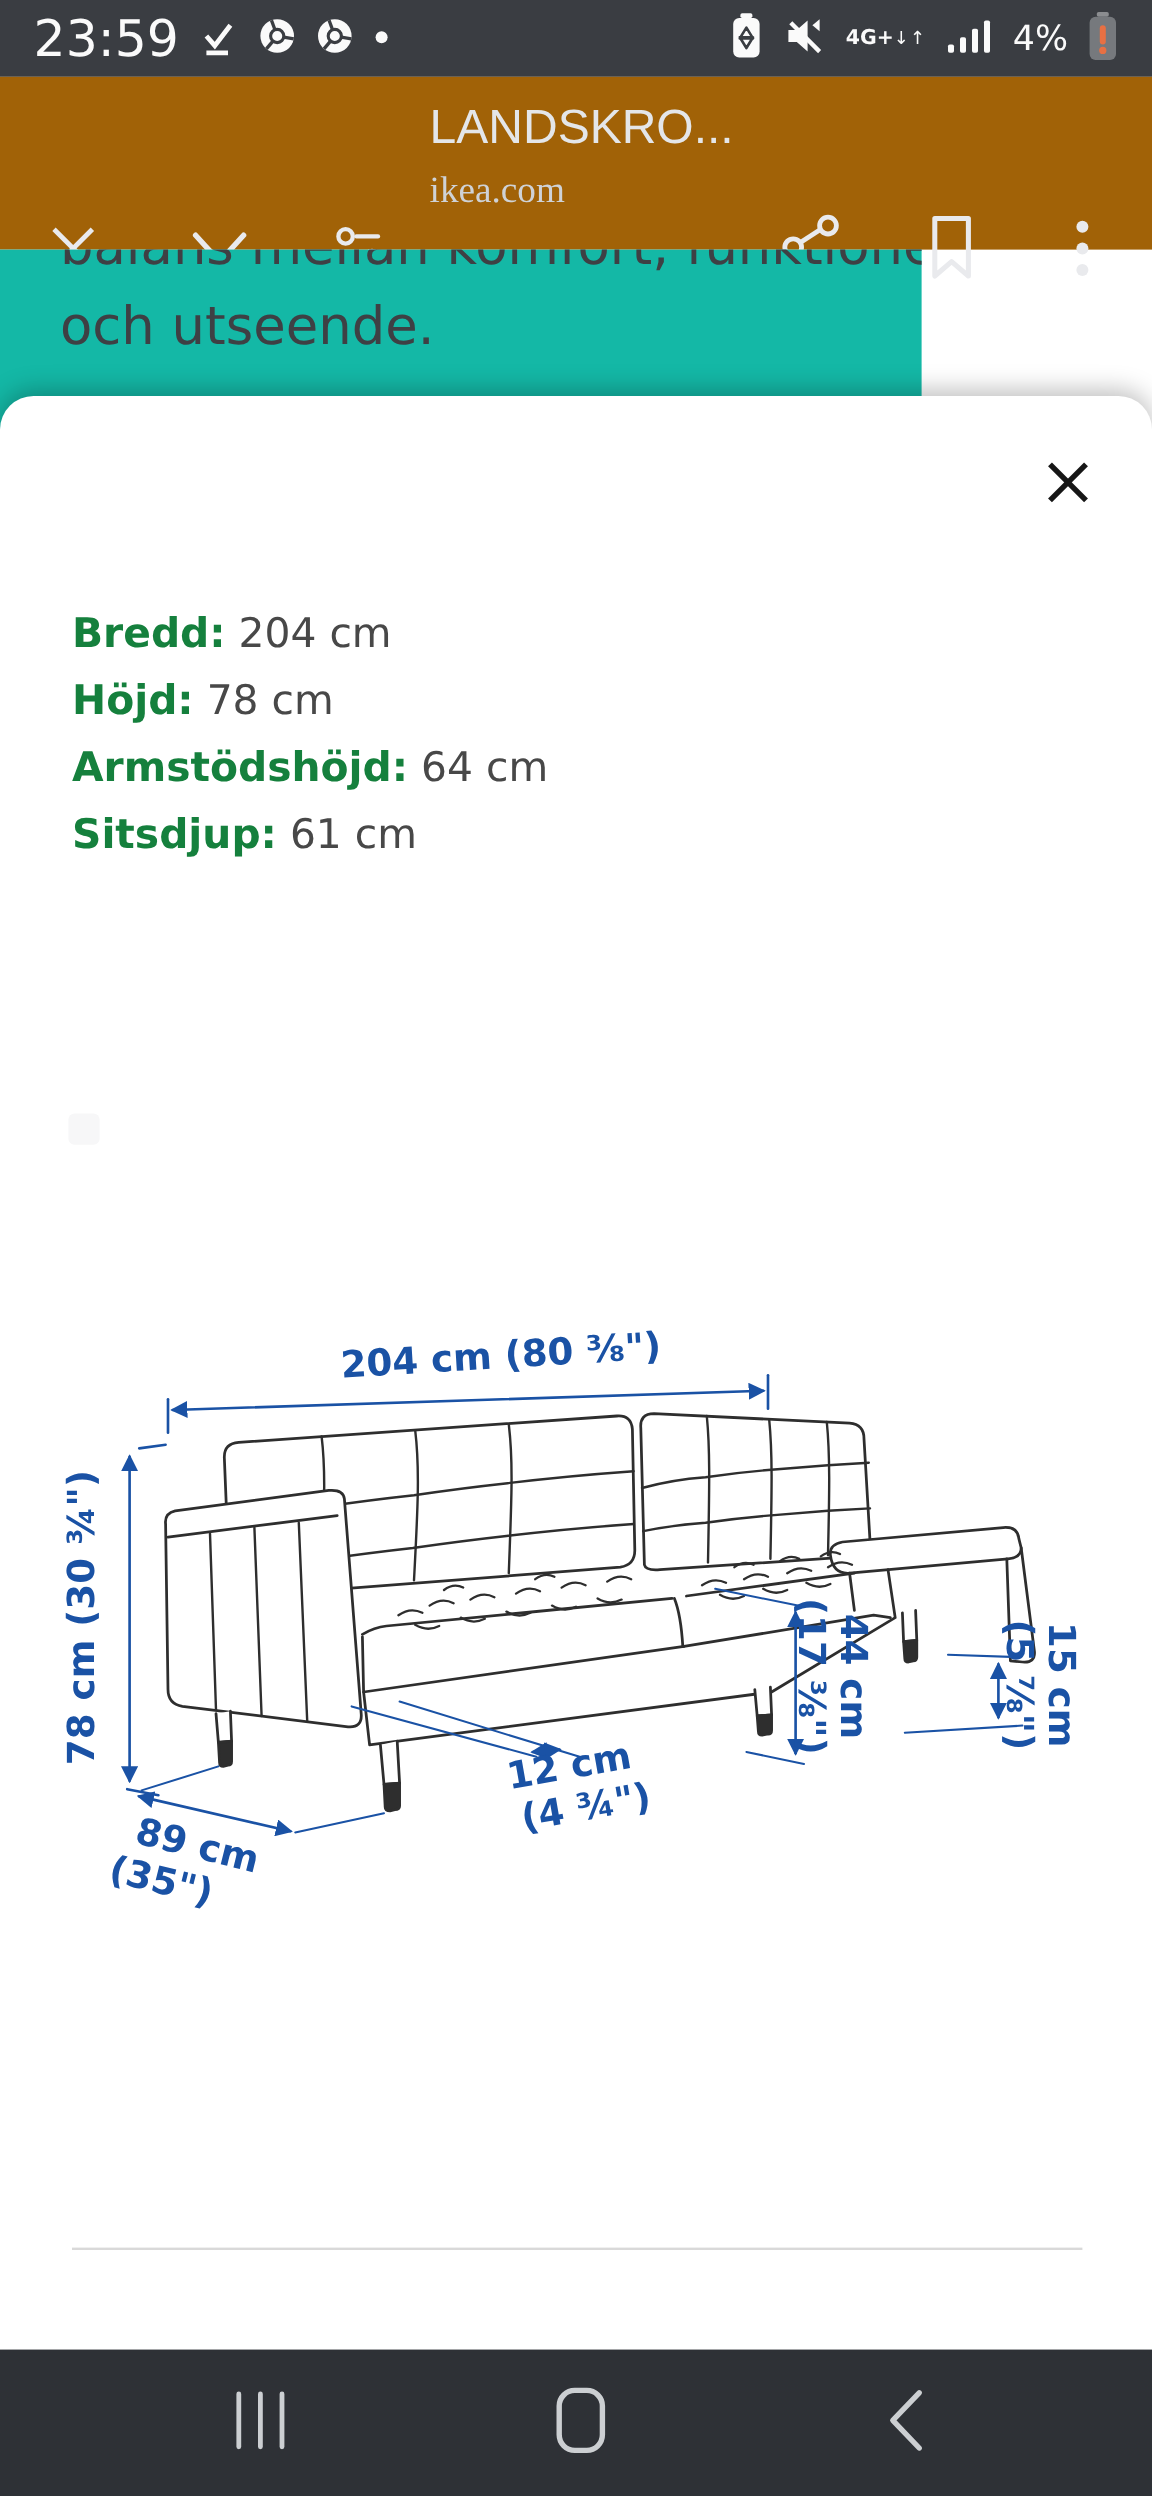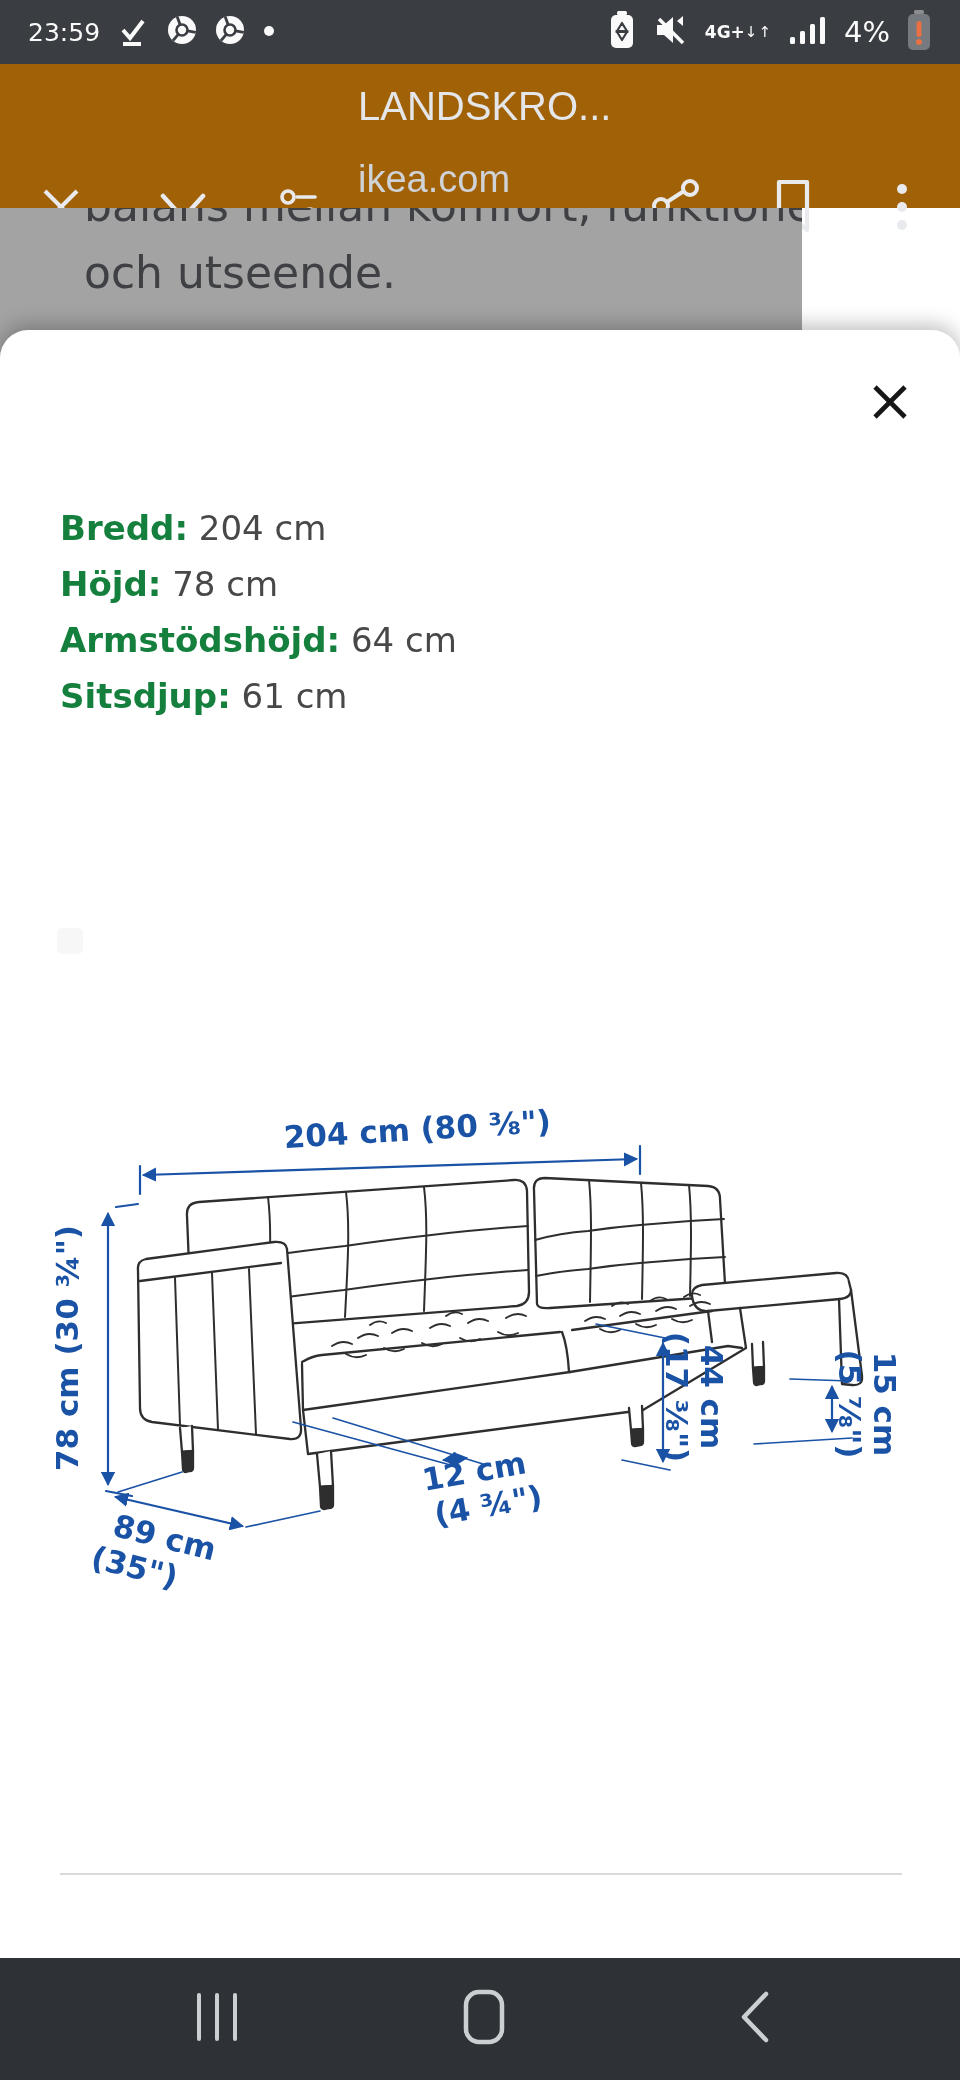--- a/index.html
+++ b/index.html
@@ -7,39 +7,38 @@
     width:960px;height:2080px;position:relative;background:#ffffff;
     font-family:"DejaVu Sans","Liberation Sans",sans-serif;overflow:hidden;
   }
   
   .statusbar{
     position:absolute;left:0;top:0;width:960px;height:64px;background:#3a3d42;
     display:flex;align-items:center;justify-content:space-between;
     color:#fafafa;padding:0 28px;box-sizing:border-box;
   }
   .sb-left,.sb-right{display:flex;align-items:center;gap:16px;}
-  .sb-time{font-size:25px;letter-spacing:0;}
+  .sb-time{font-size:42px;letter-spacing:0;}
   .sb-pct{font-size:29px;}
   .netwrap{display:flex;flex-direction:row;align-items:center;line-height:1;}
   .netwrap .g{font-size:17px;font-weight:bold;}
   .netwrap .a{font-size:15px;margin-top:1px;letter-spacing:1px;}
   
   .toolbar{
     position:absolute;left:0;top:64px;width:960px;height:144px;background:#a16207;
   }
   .tb-icon{position:absolute;}
   .tb-title{position:absolute;left:358px;top:20px;color:#e4e6e9;font-size:40px;
     font-family:"Liberation Sans",sans-serif;}
-  .tb-url{position:absolute;left:358px;top:76px;color:#cfd2d6;font-size:38px;
-    font-family:Liberation Sans, sans-serif;margin-top:18px;}
+  .tb-url{position:absolute;left:358px;top:76px;color:#cfd2d6;font-size:31px;
+    font-family:Liberation Serif, serif;}
   
   .graybg{
-    position:absolute;left:0;top:208px;width:768px;height:150px;background:#a3a3a3;
+    position:absolute;left:0;top:208px;width:768px;height:150px;background:#14b8a6;
     overflow:hidden;
-    padding-left:34px;
   }
   .graybg .l1{margin:-28px 0 0 50px;font-size:44px;color:#3e4044;white-space:nowrap;}
   .graybg .l2{margin:16px 0 0 50px;font-size:44px;color:#3e4044;}
   
   .sheet{
     position:absolute;left:0;top:330px;width:960px;height:1628px;background:#ffffff;
     border-radius:28px 28px 0 0;box-shadow:0 -5px 20px rgba(0,0,0,.25);
   }
   .sheet-close{position:absolute;right:50px;top:52px;width:40px;height:40px;cursor:pointer;}
   .measure-list{position:absolute;left:60px;top:170px;font-size:34px;color:#484848;}

